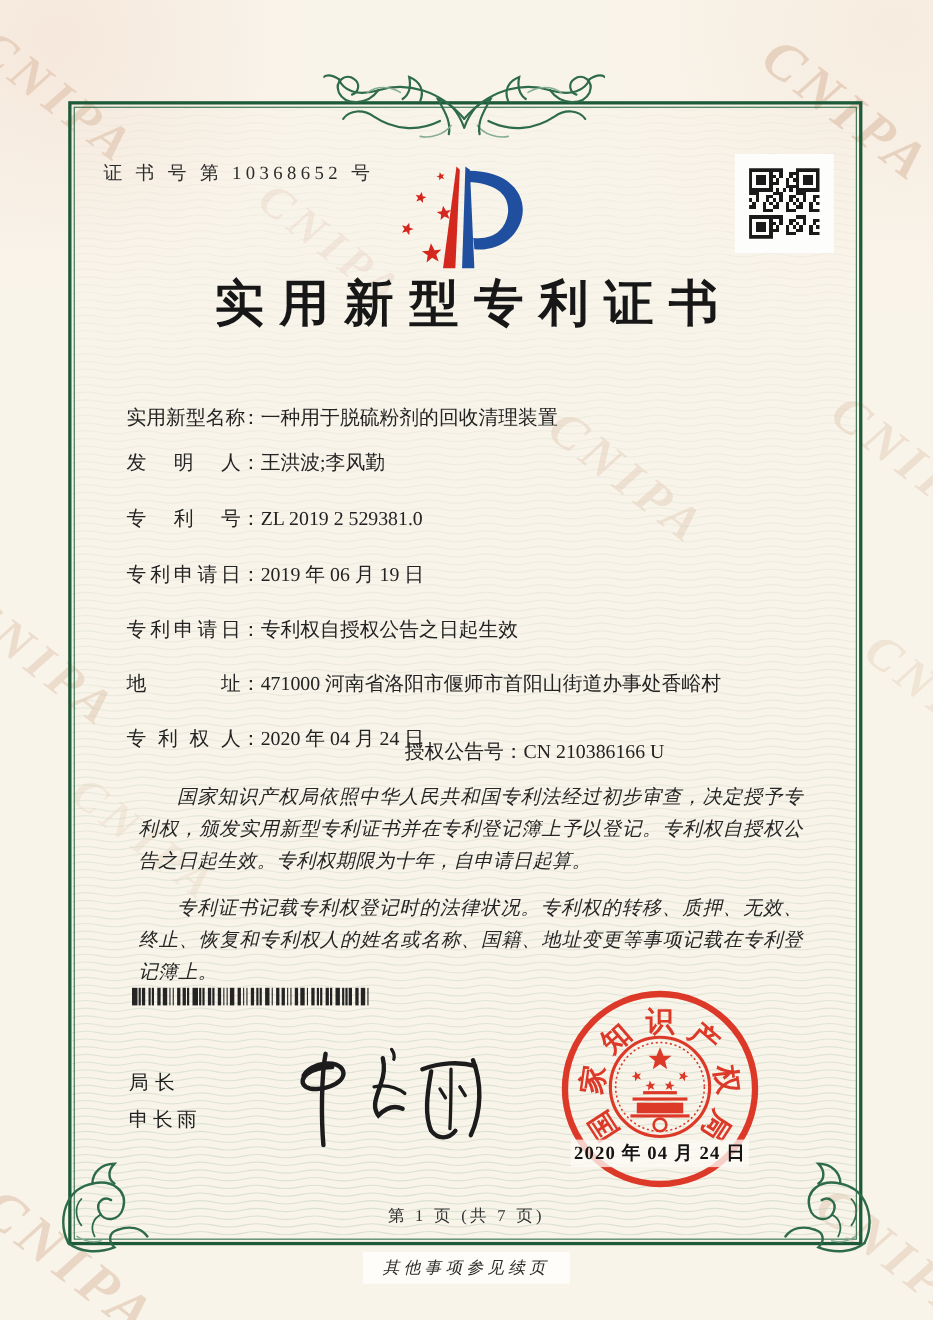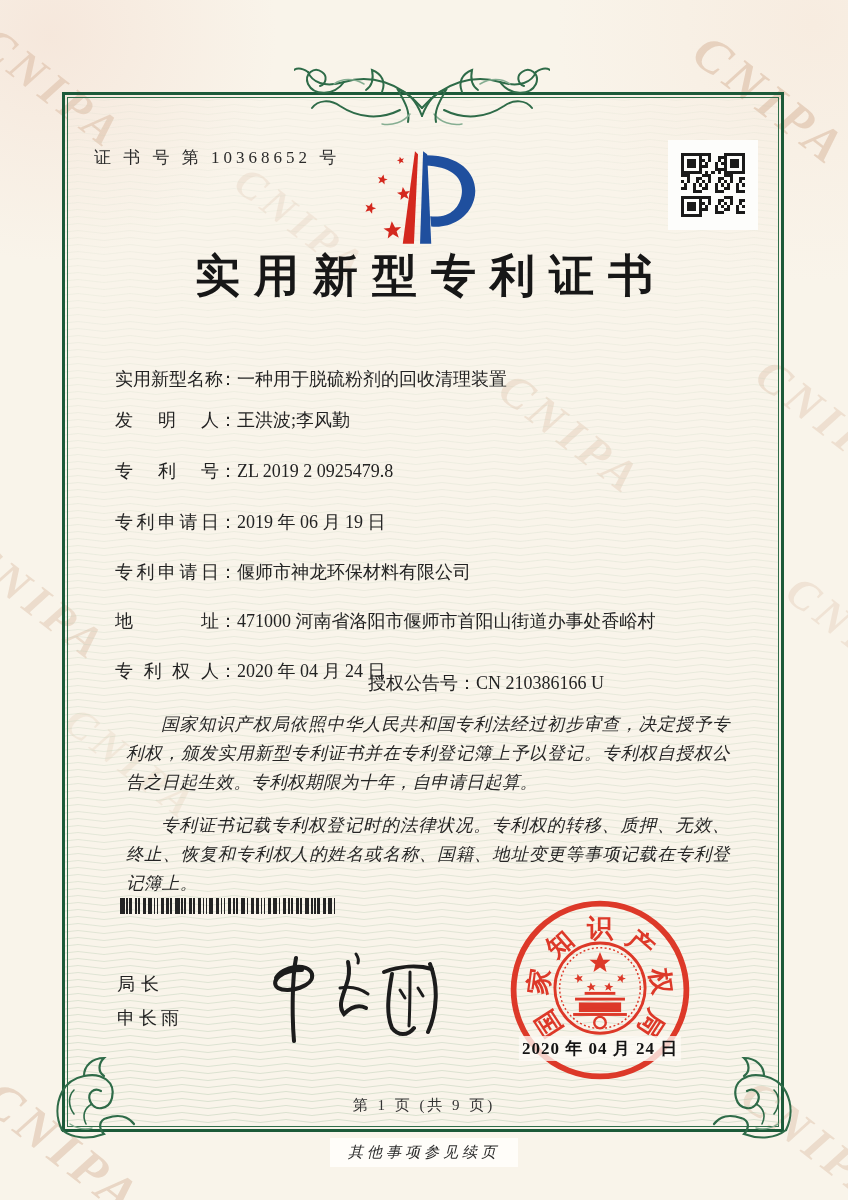--- a/index.html
+++ b/index.html
@@ -482,27 +482,27 @@
   <div class="title">实用新型专利证书</div>
 
   <div class="rows">
     <div class="row" style="top:367px">
       <span class="flabel">实用新型名称</span><span class="colon">：</span><span>一种用于脱硫粉剂的回收清理装置</span>
     </div>
     <div class="row" style="top:408px">
       <span class="flabel">发明人</span><span class="colon">：</span><span>王洪波;李风勤</span>
     </div>
     <div class="row" style="top:459px">
-      <span class="flabel">专利号</span><span class="colon">：</span><span>ZL 2019 2 0925479.8</span>
+      <span class="flabel">专利号</span><span class="colon">：</span><span>ZL 2019 2 529381.0</span>
     </div>
     <div class="row" style="top:510px">
       <span class="flabel">专利申请日</span><span class="colon">：</span><span>2019 年 06 月 19 日</span>
     </div>
     <div class="row" style="top:560px">
-      <span class="flabel">专利申请日</span><span class="colon">：</span><span>偃师市神龙环保材料有限公司</span>
+      <span class="flabel">专利申请日</span><span class="colon">：</span><span>专利权自授权公告之日起生效</span>
     </div>
     <div class="row" style="top:609px">
       <span class="flabel">地址</span><span class="colon">：</span><span>471000 河南省洛阳市偃师市首阳山街道办事处香峪村</span>
     </div>
     <div class="row" style="top:659px">
       <span class="flabel">专利权人</span><span class="colon">：</span><span>2020 年 04 月 24 日</span>
       <span class="pair2">
         <span>授权公告号</span><span class="colon">：</span><span>CN 210386166 U</span>
       </span>
     </div>
@@ -609,16 +609,16 @@
         <text x="0" y="9" transform="translate(100,36) rotate(0)">识</text>
         <text x="0" y="9" transform="translate(142.0,51.7) rotate(41)">产</text>
         <text x="0" y="9" transform="translate(163.4,91.1) rotate(82)">权</text>
         <text x="0" y="9" transform="translate(153.7,134.9) rotate(123)">局</text>
       </g>
     </g>
   </svg>
 
   <div class="seal-date">2020 年 04 月 24 日</div>
 
-  <div class="pagenum">第 1 页 (共 9 页)</div>
+  <div class="pagenum">第 1 页 (共 7 页)</div>
   <div class="note">其他事项参见续页</div>
 
 </div>
 
 </body></html>

